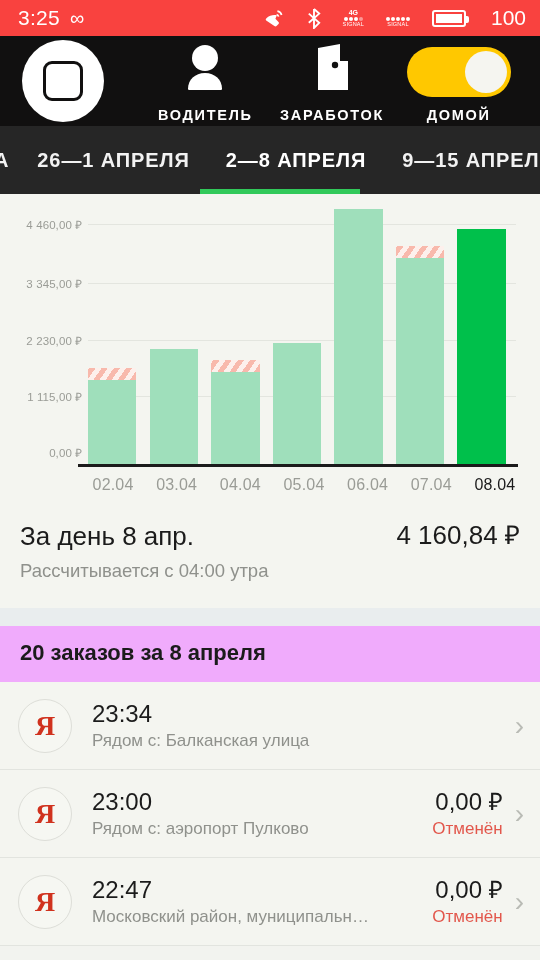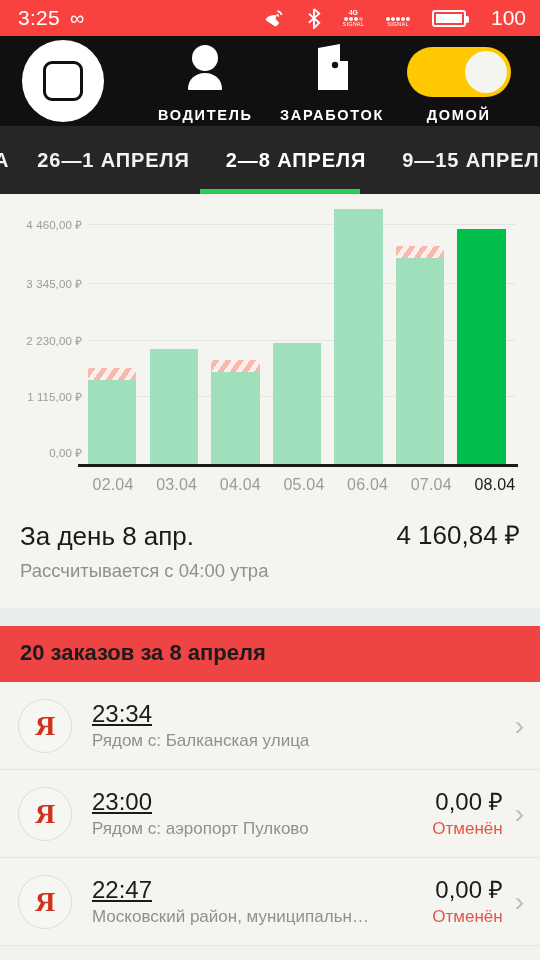--- a/index.html
+++ b/index.html
@@ -143,40 +143,40 @@
   }
   .sum-row { display: flex; align-items: flex-end; justify-content: space-between; }
   .sum-title { font-size: 26px; color: #1b1b1b; }
   .sum-amount { font-size: 26px; color: #1b1b1b; }
   .sum-sub { font-size: 18.5px; color: #8f918c; margin-top: 8px; }
 
   .gap { height: 18px; background: #e9edee; }
 
   
   .orders-head {
-    background: #ef4444; padding: 14px 20px 16px 20px;
+    background: #f0abfc; padding: 14px 20px 16px 20px;
   }
   .orders-head h2 { font-size: 22px; color: #1b1b1b; font-weight: bold; }
   .order {
     background: #f4f5f0; display: flex; align-items: center;
     padding: 14px 16px 14px 18px; border-bottom: 1px solid #e2e4df;
     height: 88px;
   }
   .avatar {
     width: 54px; height: 54px; border-radius: 50%;
     border: 1px solid #ddded8; background: #f6f7f2;
     display: flex; align-items: center; justify-content: center;
     flex: 0 0 auto; margin-right: 20px;
   }
   .avatar span {
     color: #d0321e; font-size: 28px; font-weight: bold;
     font-family: "Liberation Serif", serif; line-height: 1;
   }
   .order-main { flex: 1; min-width: 0; }
-  .order-time { font-size: 24px; color: #1b1b1b; line-height: 1.15; text-decoration: underline; }
+  .order-time { font-size: 24px; color: #1b1b1b; line-height: 1.15; }
   .order-addr {
     font-size: 17px; color: #8f918c; margin-top: 4px;
     white-space: nowrap; overflow: hidden; text-overflow: ellipsis;
   }
   .order-right { text-align: right; flex: 0 0 auto; margin-right: 12px; }
   .order-price { font-size: 24px; color: #1b1b1b; line-height: 1.15; }
   .order-status { font-size: 17px; color: #e2574c; margin-top: 4px; }
   .chev { color: #b9bbb5; font-size: 28px; line-height: 1; flex: 0 0 auto; }
 </style>
 </head>

